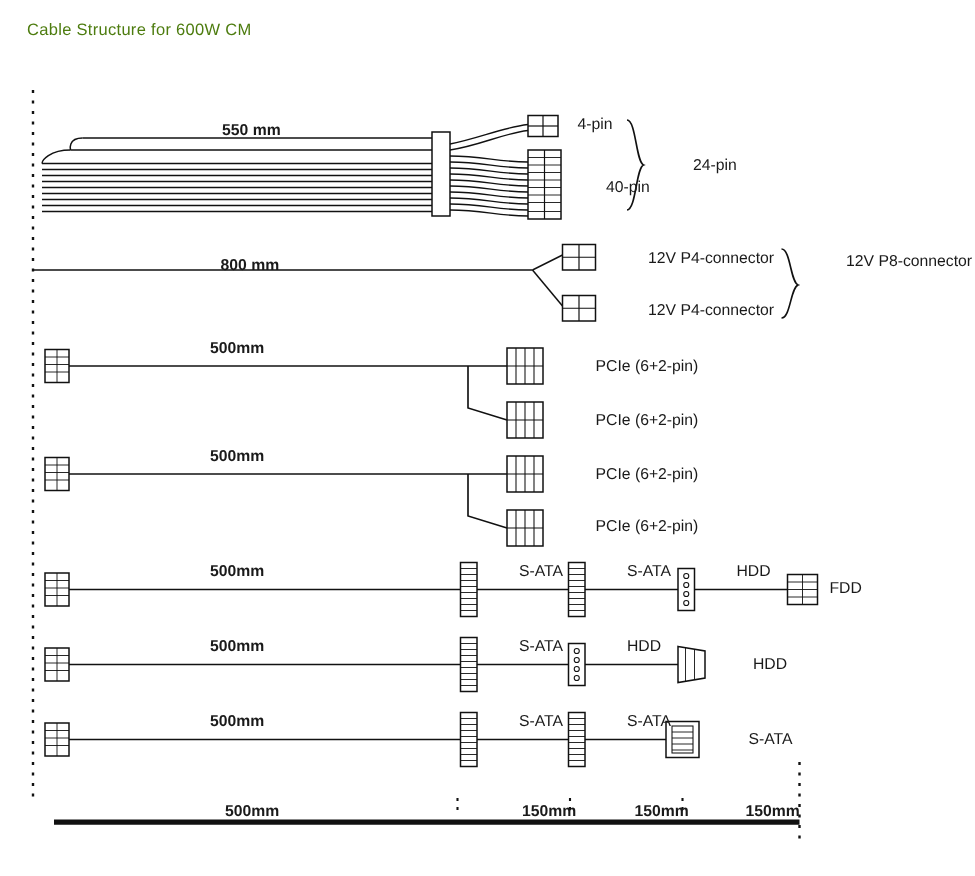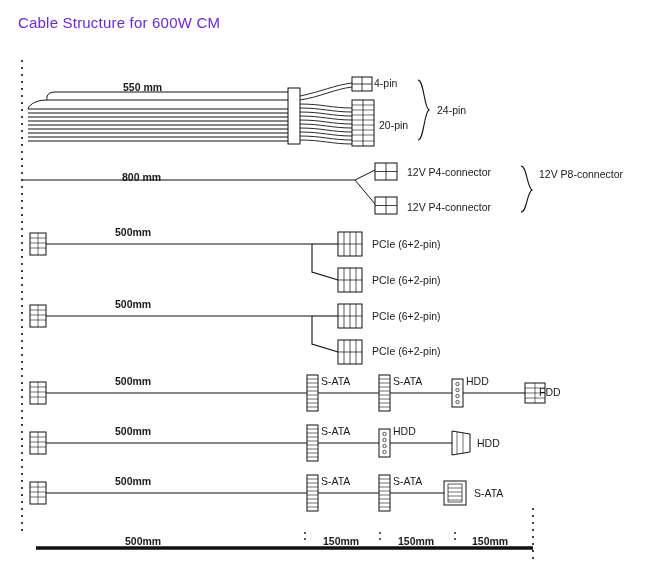--- a/index.html
+++ b/index.html
@@ -12,34 +12,35 @@
     height: 584px;
     position: relative;
     font-family: "Liberation Sans", sans-serif;
     color: #1a1a1a;
     overflow: hidden;
   }
   #title {
     position: absolute;
     left: 18px;
     top: 14px;
-    font-size: 15px;
+    font-size: 11px;
     letter-spacing: 0.2px;
-    color: #6d28d9;
+    color: #4d7c0f;
   }
   #diagram {
     position: absolute;
     left: 0;
     top: 0;
   }
   .lbl {
     position: absolute;
     font-size: 10.5px;
     color: #1a1a1a;
     white-space: nowrap;
+    margin-left: 25px;
   }
   .lbl.bold {
     font-weight: bold;
     font-size: 10.5px;
   }
 </style>
 </head>
 <body>
 
 <div id="title">Cable Structure for 600W CM</div>
@@ -308,42 +309,42 @@
 
   <g>
     <line x1="36" y1="548" x2="533" y2="548" stroke="#111" stroke-width="3.5"></line>
     <line x1="305" y1="532" x2="305" y2="544" stroke="#111" stroke-width="1.4" stroke-dasharray="2,4"></line>
     <line x1="380" y1="532" x2="380" y2="544" stroke="#111" stroke-width="1.4" stroke-dasharray="2,4"></line>
     <line x1="455" y1="532" x2="455" y2="544" stroke="#111" stroke-width="1.4" stroke-dasharray="2,4"></line>
   </g>
 </svg>
 
 <div class="lbl bold" style="left:123px; top:81px;">550 mm</div>
-<div class="lbl" style="left:374px; top:77px;">4-pin</div>
-<div class="lbl" style="left:379px; top:119px;">20-pin</div>
+<div class="lbl" style="left:360px; top:77px;">4-pin</div>
+<div class="lbl" style="left:379px; top:119px;">40-pin</div>
 <div class="lbl" style="left:437px; top:104px;text-align:right;">24-pin</div>
 
 <div class="lbl bold" style="left:122px; top:171px;">800 mm</div>
 <div class="lbl" style="left:407px; top:166px;">12V P4-connector</div>
 <div class="lbl" style="left:407px; top:201px;">12V P4-connector</div>
 <div class="lbl" style="left:539px; top:168px;">12V P8-connector</div>
 
 <div class="lbl bold" style="left:115px; top:226px;">500mm</div>
 <div class="lbl" style="left:372px; top:238px;">PCIe (6+2-pin)</div>
 <div class="lbl" style="left:372px; top:274px;">PCIe (6+2-pin)</div>
 
 <div class="lbl bold" style="left:115px; top:298px;">500mm</div>
 <div class="lbl" style="left:372px; top:310px;">PCIe (6+2-pin)</div>
 <div class="lbl" style="left:372px; top:345px;">PCIe (6+2-pin)</div>
 
 <div class="lbl bold" style="left:115px; top:375px;">500mm</div>
 <div class="lbl" style="left:321px; top:375px;">S-ATA</div>
 <div class="lbl" style="left:393px; top:375px;">S-ATA</div>
 <div class="lbl" style="left:466px; top:375px;">HDD</div>
-<div class="lbl" style="left:539px; top:386px;">FDD</div>
+<div class="lbl" style="left:528px; top:386px;">FDD</div>
 
 <div class="lbl bold" style="left:115px; top:425px;">500mm</div>
 <div class="lbl" style="left:321px; top:425px;">S-ATA</div>
 <div class="lbl" style="left:393px; top:425px;">HDD</div>
 <div class="lbl" style="left:477px; top:437px;">HDD</div>
 
 <div class="lbl bold" style="left:115px; top:475px;">500mm</div>
 <div class="lbl" style="left:321px; top:475px;">S-ATA</div>
 <div class="lbl" style="left:393px; top:475px;">S-ATA</div>
 <div class="lbl" style="left:474px; top:487px;">S-ATA</div>

